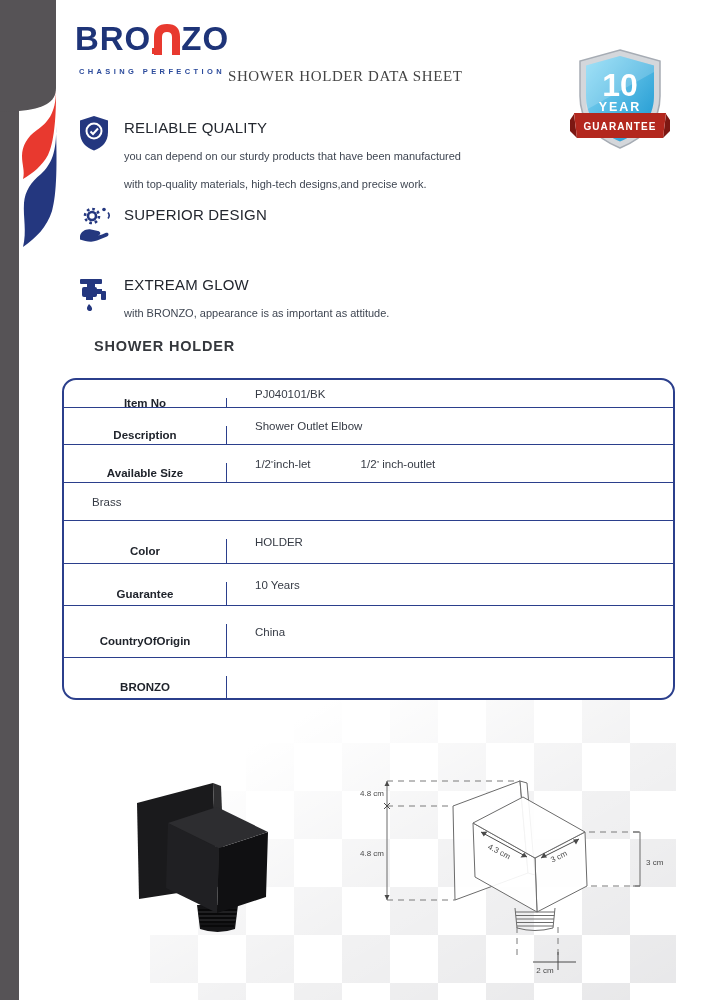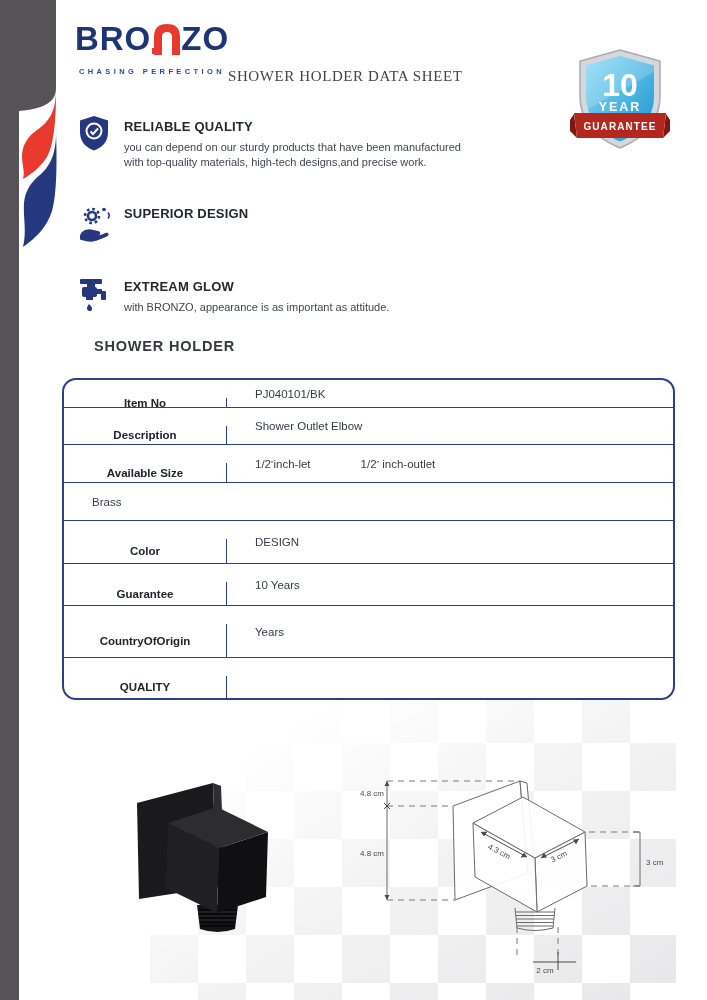--- a/index.html
+++ b/index.html
@@ -17,25 +17,25 @@
   .logo-pipe{margin:0 1px 1px 1px;}
   .tagline{margin-top:11px;font-size:7.5px;font-weight:bold;letter-spacing:3.4px;color:#2b4a9b;}
 
   .sheet-title{position:absolute;left:228px;top:68px;width:250px;
       font-family:"Liberation Serif",serif;font-size:15px;color:#444;letter-spacing:0.6px;}
 
   .badge{position:absolute;left:570px;top:48px;}
 
   
   .feature{position:absolute;left:78px;display:flex;gap:12px;width:430px;}
-  .f1{top:115px;} .f2{top:206px;} .f3{top:276px;align-items:center;}
+  .f1{top:115px;} .f2{top:206px;} .f3{top:276px;}
   .f-icon{flex:0 0 34px;}
-  .f-title{font-size:13px;font-weight:bold;color:#23272f;letter-spacing:0.2px;margin:4px 0 6px 0;}
+  .f-title{font-size:15px;font-weight:normal;color:#23272f;letter-spacing:0.2px;margin:4px 0 6px 0;}
   .f2 .f-title,.f3 .f-title{margin-top:0;}
-  .f-text{font-size:11px;color:#3f4652;line-height:15px;max-width:352px;}
+  .f-text{font-size:11px;color:#3f4652;line-height:28px;max-width:352px;}
 
   
   .section-title{position:absolute;left:94px;top:338px;font-size:14.5px;font-weight:bold;
       color:#35383d;letter-spacing:0.8px;}
 
   
   .spec-table{position:absolute;left:62px;top:378px;width:613px;height:322px;
       border:2px solid #2b3f8c;border-radius:14px;background:#fff;box-sizing:border-box;
       display:flex;flex-direction:column;overflow:hidden;}
   .srow{display:flex;border-bottom:1px solid #2b3f8c;box-sizing:border-box;}
@@ -182,32 +182,32 @@
       <div class="cell label">Available Size</div>
       <div class="cell value">
         <span>1/2</span><sup class="inchmark">″</sup><span>inch-let</span><span class="size-gap"></span><span>1/2</span><sup class="inchmark">″</sup>&nbsp;<span>inch-outlet</span>
       </div>
     </div>
     <div class="srow" style="height:38px">
       <div class="cell value">Brass</div>
     </div>
     <div class="srow" style="height:43px">
       <div class="cell label">Color</div>
-      <div class="cell value">DESIGN</div>
+      <div class="cell value">HOLDER</div>
     </div>
     <div class="srow" style="height:42px">
       <div class="cell label">Guarantee</div>
       <div class="cell value">10 Years</div>
     </div>
     <div class="srow" style="height:52px">
       <div class="cell label">CountryOfOrigin</div>
-      <div class="cell value">Years</div>
+      <div class="cell value">China</div>
     </div>
     <div class="srow">
-      <div class="cell label">QUALITY</div>
+      <div class="cell label">BRONZO</div>
     </div>
   </div>
 
   <svg class="product-photo" width="160" height="175" viewBox="0 0 160 175">
     <polygon points="12,38 88,18 92,122 14,134" fill="#1a1a1c"></polygon>
     <polygon points="88,18 96,21 100,120 92,122" fill="#2e2e30"></polygon>
     <g>
       <path d="M72,140 H113 L110,164 Q92.5,170 75,164 Z" fill="#141416"></path>
       <path d="M73,145 H112 M73.6,149 H111.4 M74.2,153 H110.8 M74.8,157 H110 M75.6,161 H109" stroke="#000000" stroke-width="1.3" opacity="0.7"></path>
       <path d="M73,147 H112 M73.6,151 H111.4 M74.2,155 H110.8" stroke="#3a3a3d" stroke-width="0.8" opacity="0.8"></path>

